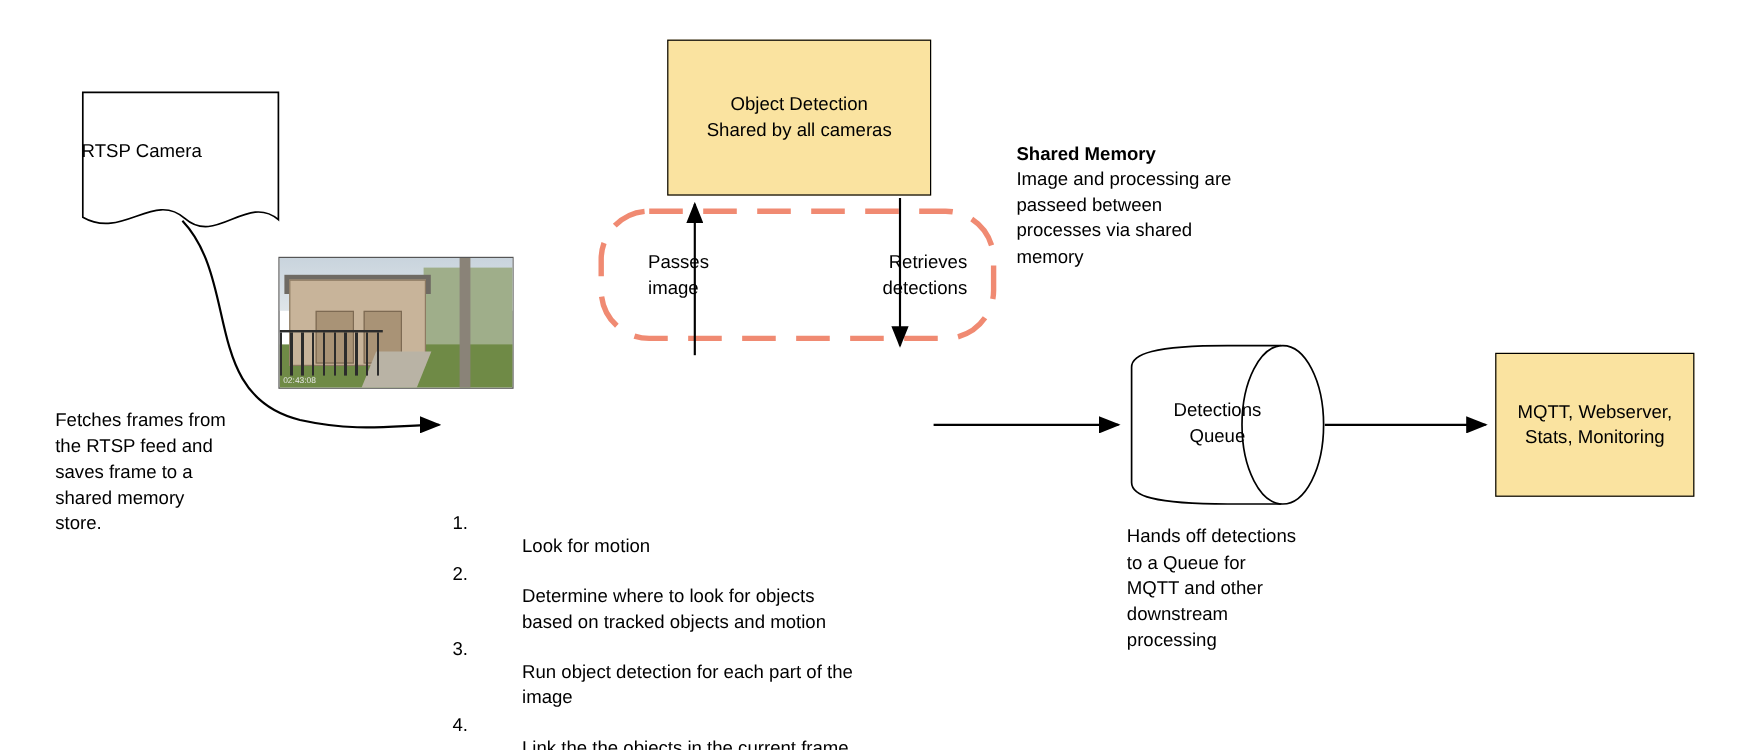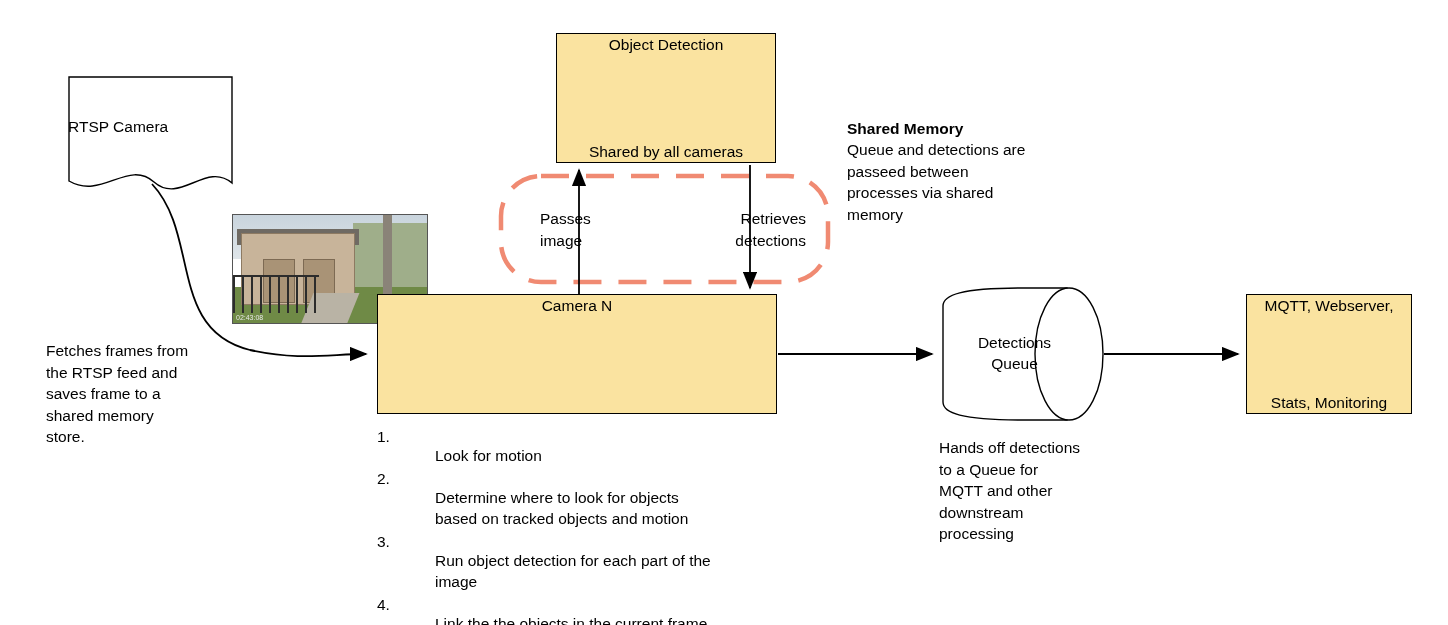--- a/index.html
+++ b/index.html
@@ -31,21 +31,21 @@
     box-sizing: border-box;
   }
   .boxfill {
     background: #fae3a0;
     border: 1px solid #000000;
   }
   .center-text {
     display: flex;
     flex-direction: column;
     align-items: center;
-    justify-content: space-between;
+    justify-content: center;
     text-align: center;
   }
   .t15 { font-size: 15.5px; line-height: 21px; }
   .italic { }
   .bold { font-weight: bold; }
   .plain-text {
     position: absolute;
     font-size: 15.5px;
     line-height: 21.5px;
     white-space: pre-wrap;
@@ -250,44 +250,41 @@
     <div class="roof"></div>
     <div class="house"></div>
     <div class="door"></div>
     <div class="door2"></div>
     <div class="walk"></div>
     <div class="fence"></div>
     <div class="pole"></div>
     <div class="stamp">02:43:08</div>
   </div>
 
-  <div class="node boxfill center-text" id="camera-n-node">
-    <div class="t15">Camera N</div>
-  </div>
 
   <div class="node" id="detections-queue-node">
     <div class="label t15">
       <div>Detections</div>
       <div>Queue</div>
     </div>
   </div>
 
   <div class="node boxfill center-text" id="mqtt-node">
     <div class="t15">MQTT, Webserver,</div>
     <div class="t15">Stats, Monitoring</div>
   </div>
 
   <div class="plain-text passes-label">Passes
 image</div>
   <div class="plain-text retrieves-label">Retrieves
 detections</div>
 
   <div class="shm-label">
     <div class="t15 bold">Shared Memory</div>
-    <div class="plain-text" style="position:static;">Queue and detections are
+    <div class="plain-text" style="position:static;">Image and processing are
 passeed between
 processes via shared
 memory</div>
   </div>
 
   <div class="plain-text handoff-label">Hands off detections
 to a Queue for
 MQTT and other
 downstream
 processing</div>

